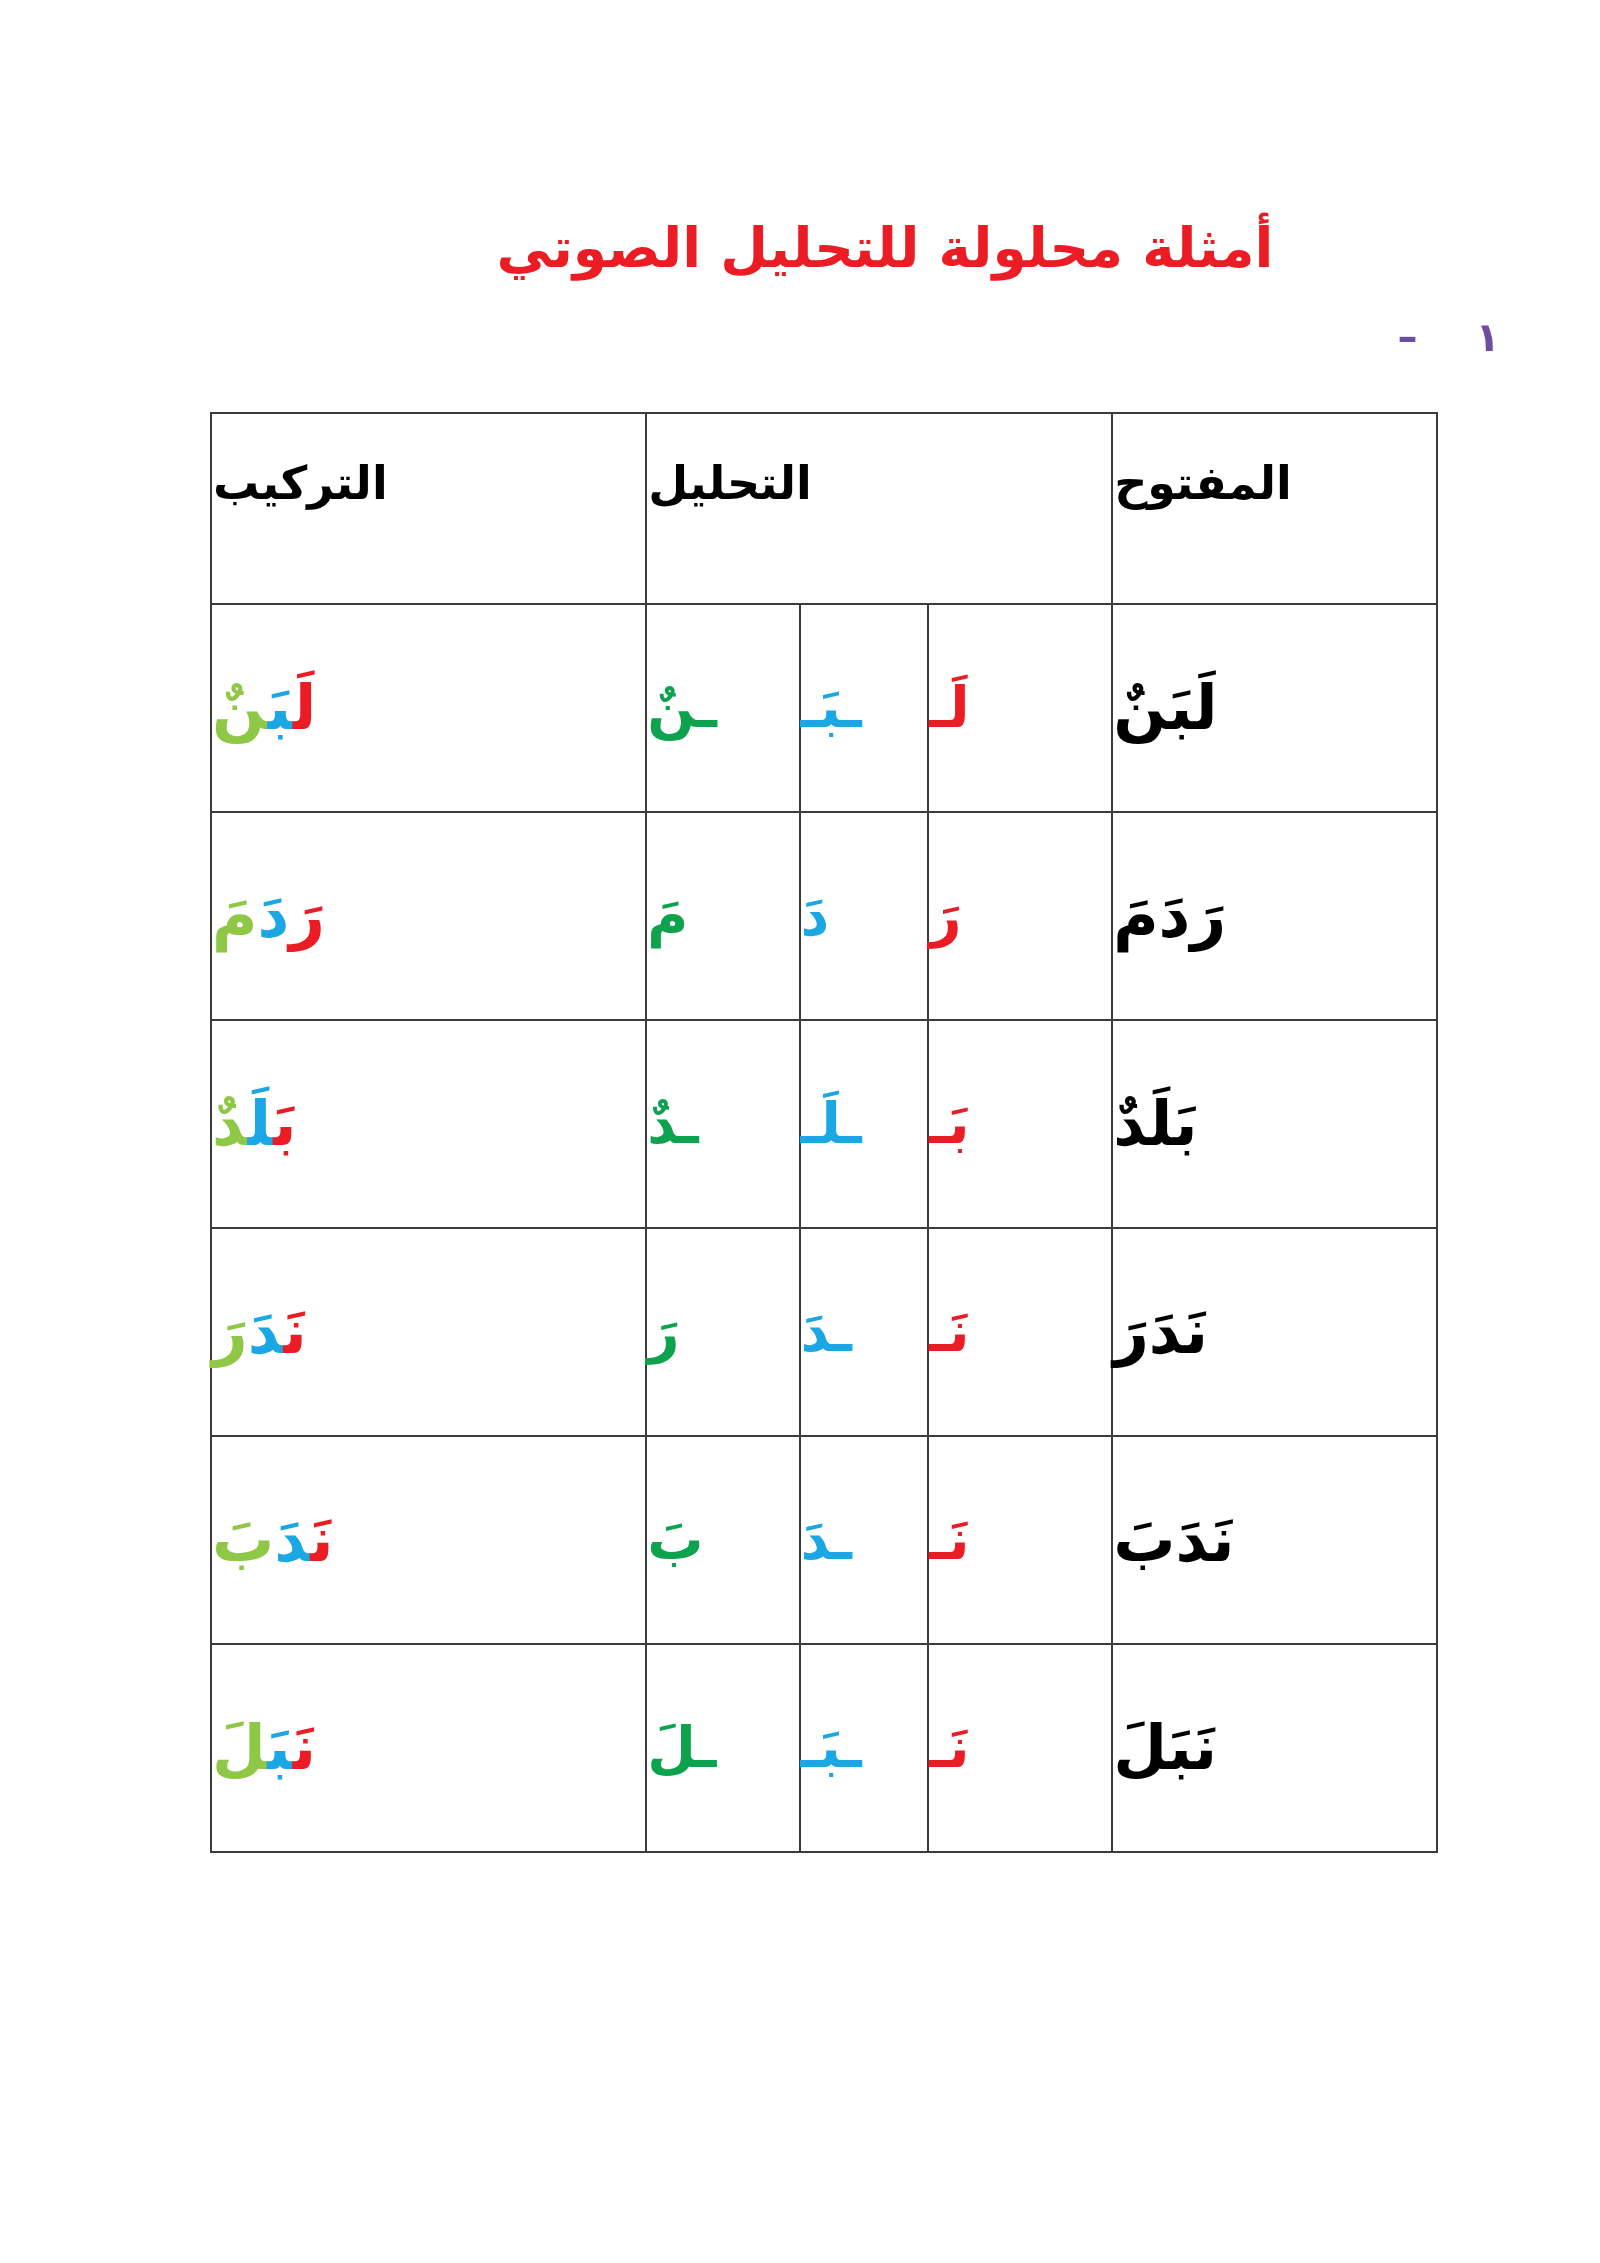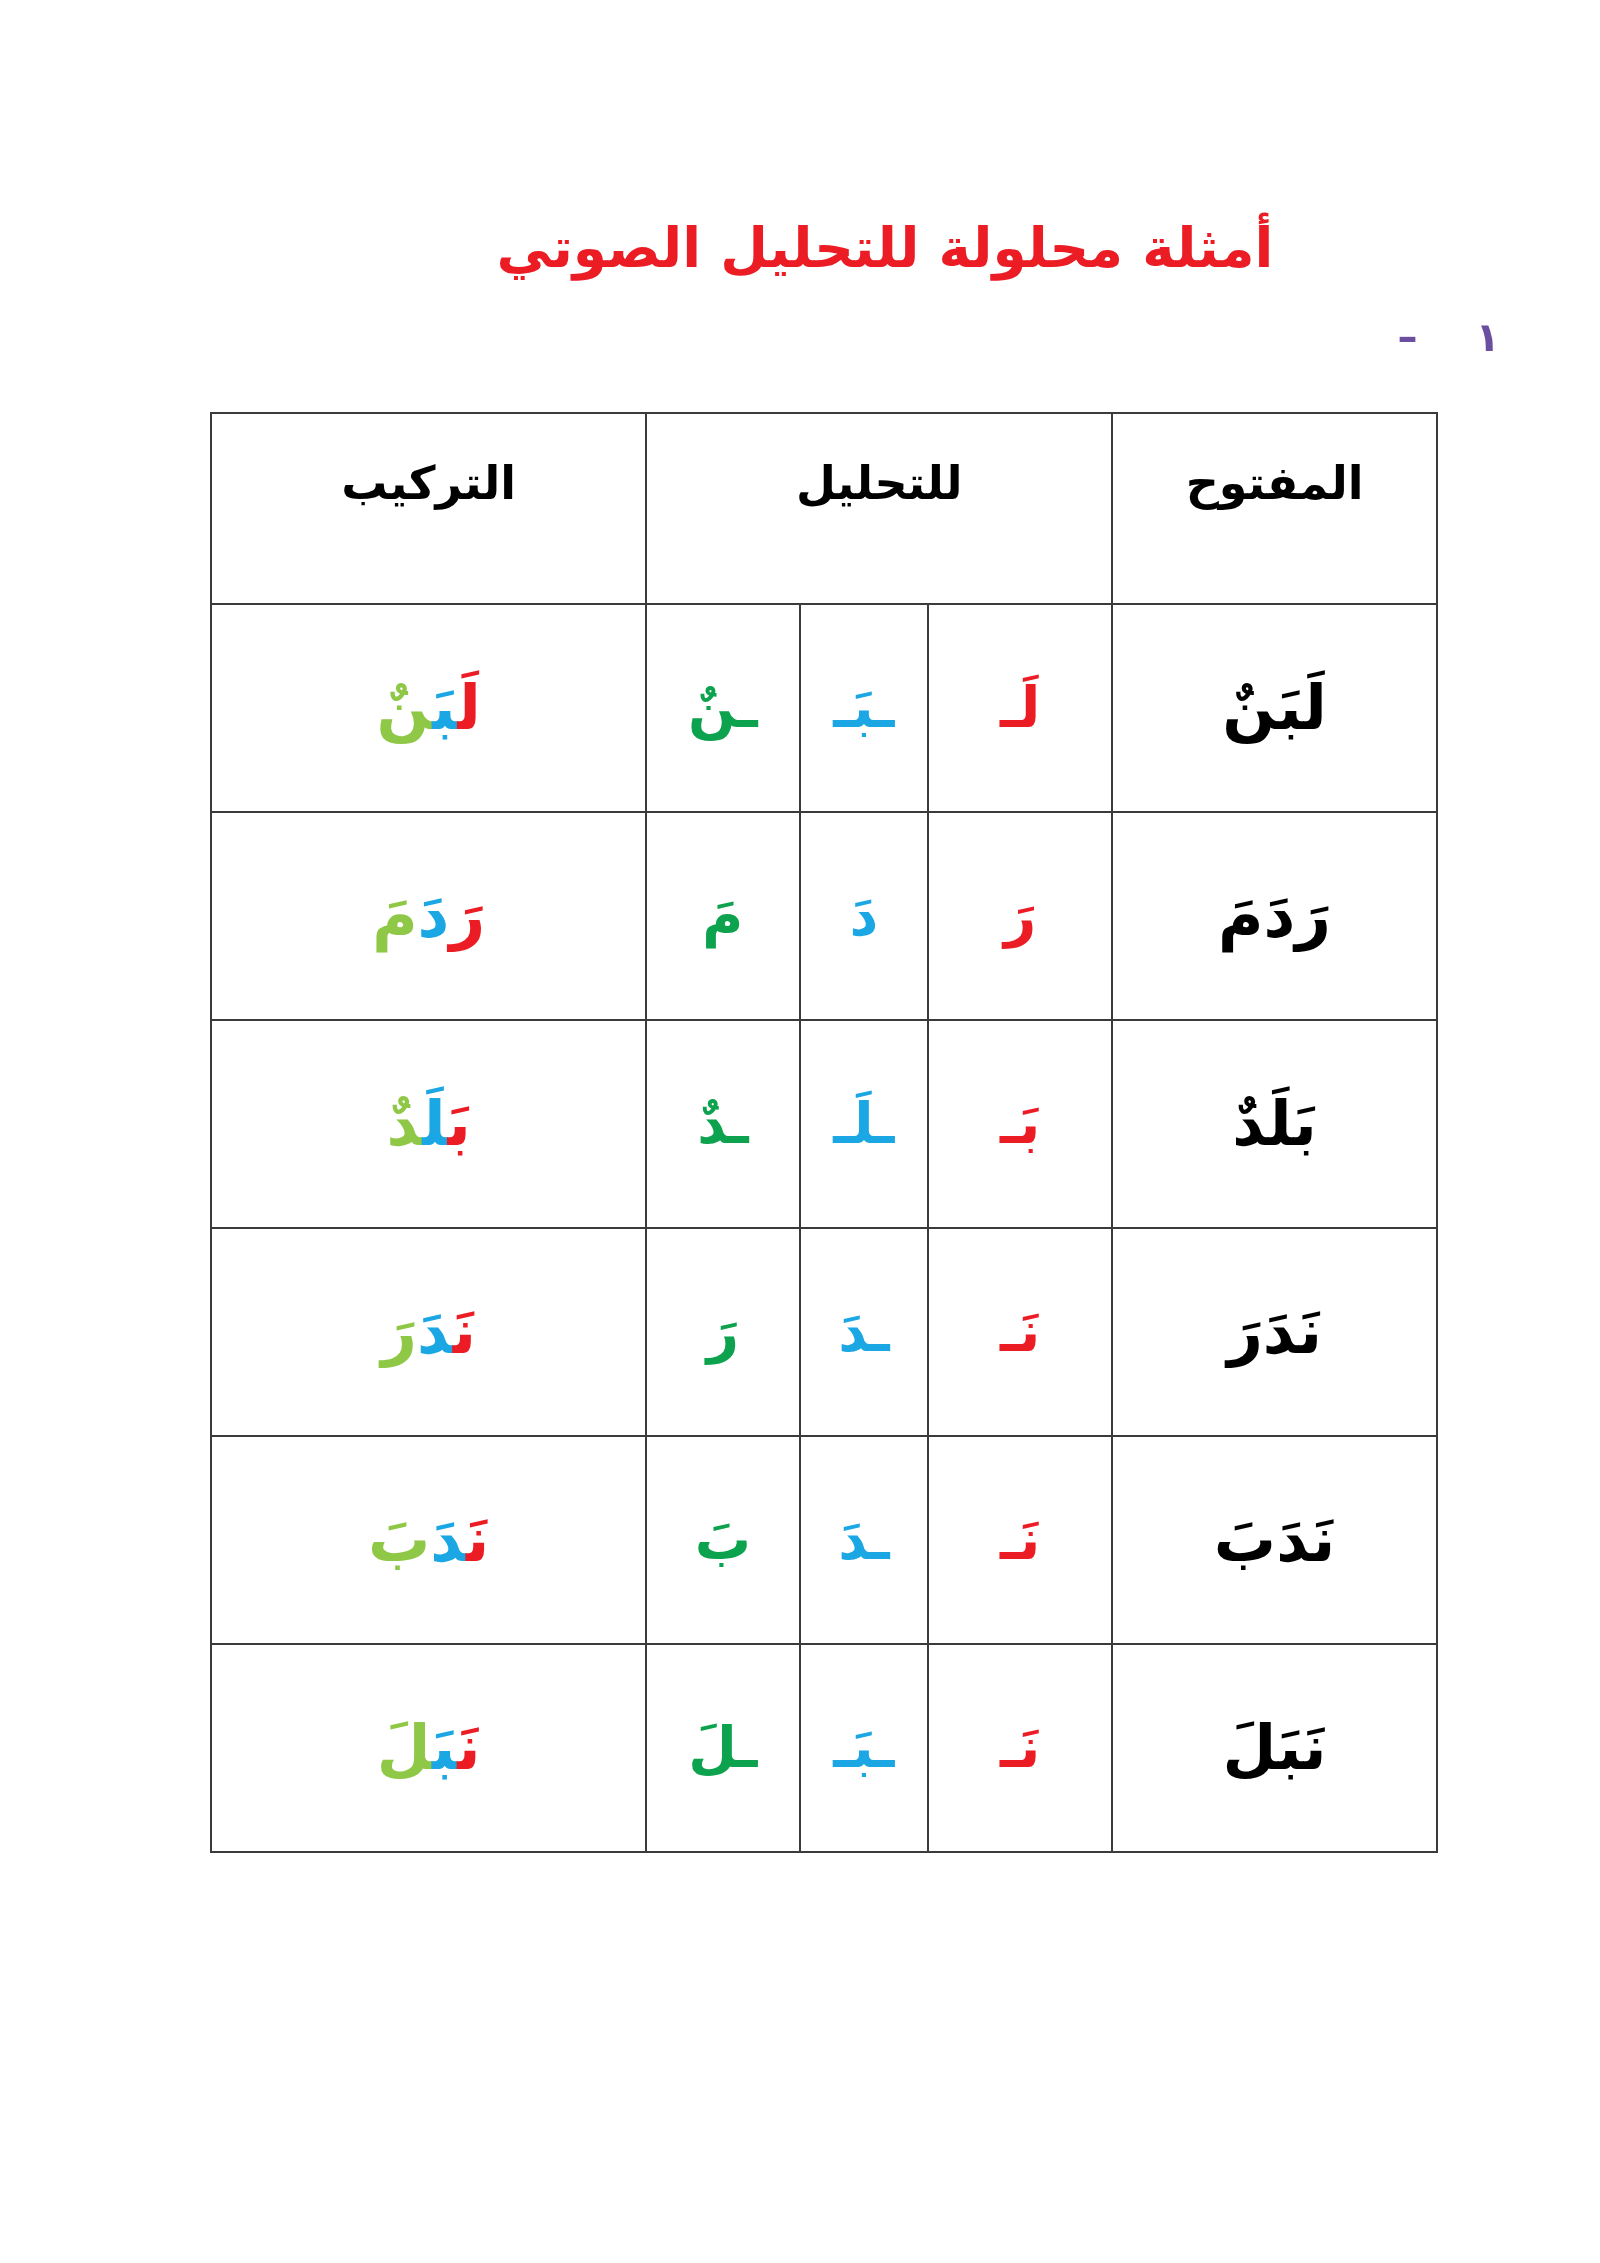--- a/index.html
+++ b/index.html
@@ -20,21 +20,21 @@
     direction:rtl;margin-top:34px;padding-right:100px;padding-left:60px;
     display:flex;align-items:baseline;justify-content:flex-start;
     font-size:40px;font-weight:bold;color:var(--rule);
   }
   .rule-number{margin-left:58px;}
   .rule-dash{margin-left:46px;}
   .table-wrap{margin:52px 0 0 210px;width:1228px;}
   table{
     width:100%;border-collapse:collapse;direction:rtl;table-layout:fixed;
   }
-  th,td{border:2px solid var(--border);text-align:center;background:#fff;}
+  th,td{border:2px solid var(--border);text-align:left;background:#fff;}
   thead th{
     height:146px;vertical-align:top;padding-top:42px;
     font-size:46px;font-weight:bold;color:var(--word);
   }
   tbody td{height:206px;vertical-align:middle;font-weight:bold;padding:0;line-height:1.75;}
   .c-word{font-size:62px;color:var(--word);}
   .a-seg{font-size:56px;margin-top:28px;}
   .c-comp{font-size:62px;}
   .p0{color:var(--letter1);}
   .p1{color:var(--letter2);}
@@ -56,21 +56,21 @@
     <colgroup>
       <col style="width:26.5%">
       <col style="width:15%">
       <col style="width:10.5%">
       <col style="width:12.5%">
       <col style="width:35.5%">
     </colgroup>
     <thead>
       <tr>
         <th>المفتوح</th>
-        <th colspan="3">للتحليل</th>
+        <th colspan="3">التحليل</th>
         <th>التركيب</th>
       </tr>
     </thead>
     <tbody>
       <tr>
         <td class="c-word">لَبَنٌ</td>
         <td class="a-seg p0">لَـ</td>
         <td class="a-seg p1">ـبَـ</td>
         <td class="a-seg p2a">ـنٌ</td>
         <td class="c-comp"><span class="p0">لَ</span><span class="p1">بَ</span><span class="p2c">نٌ</span></td>

